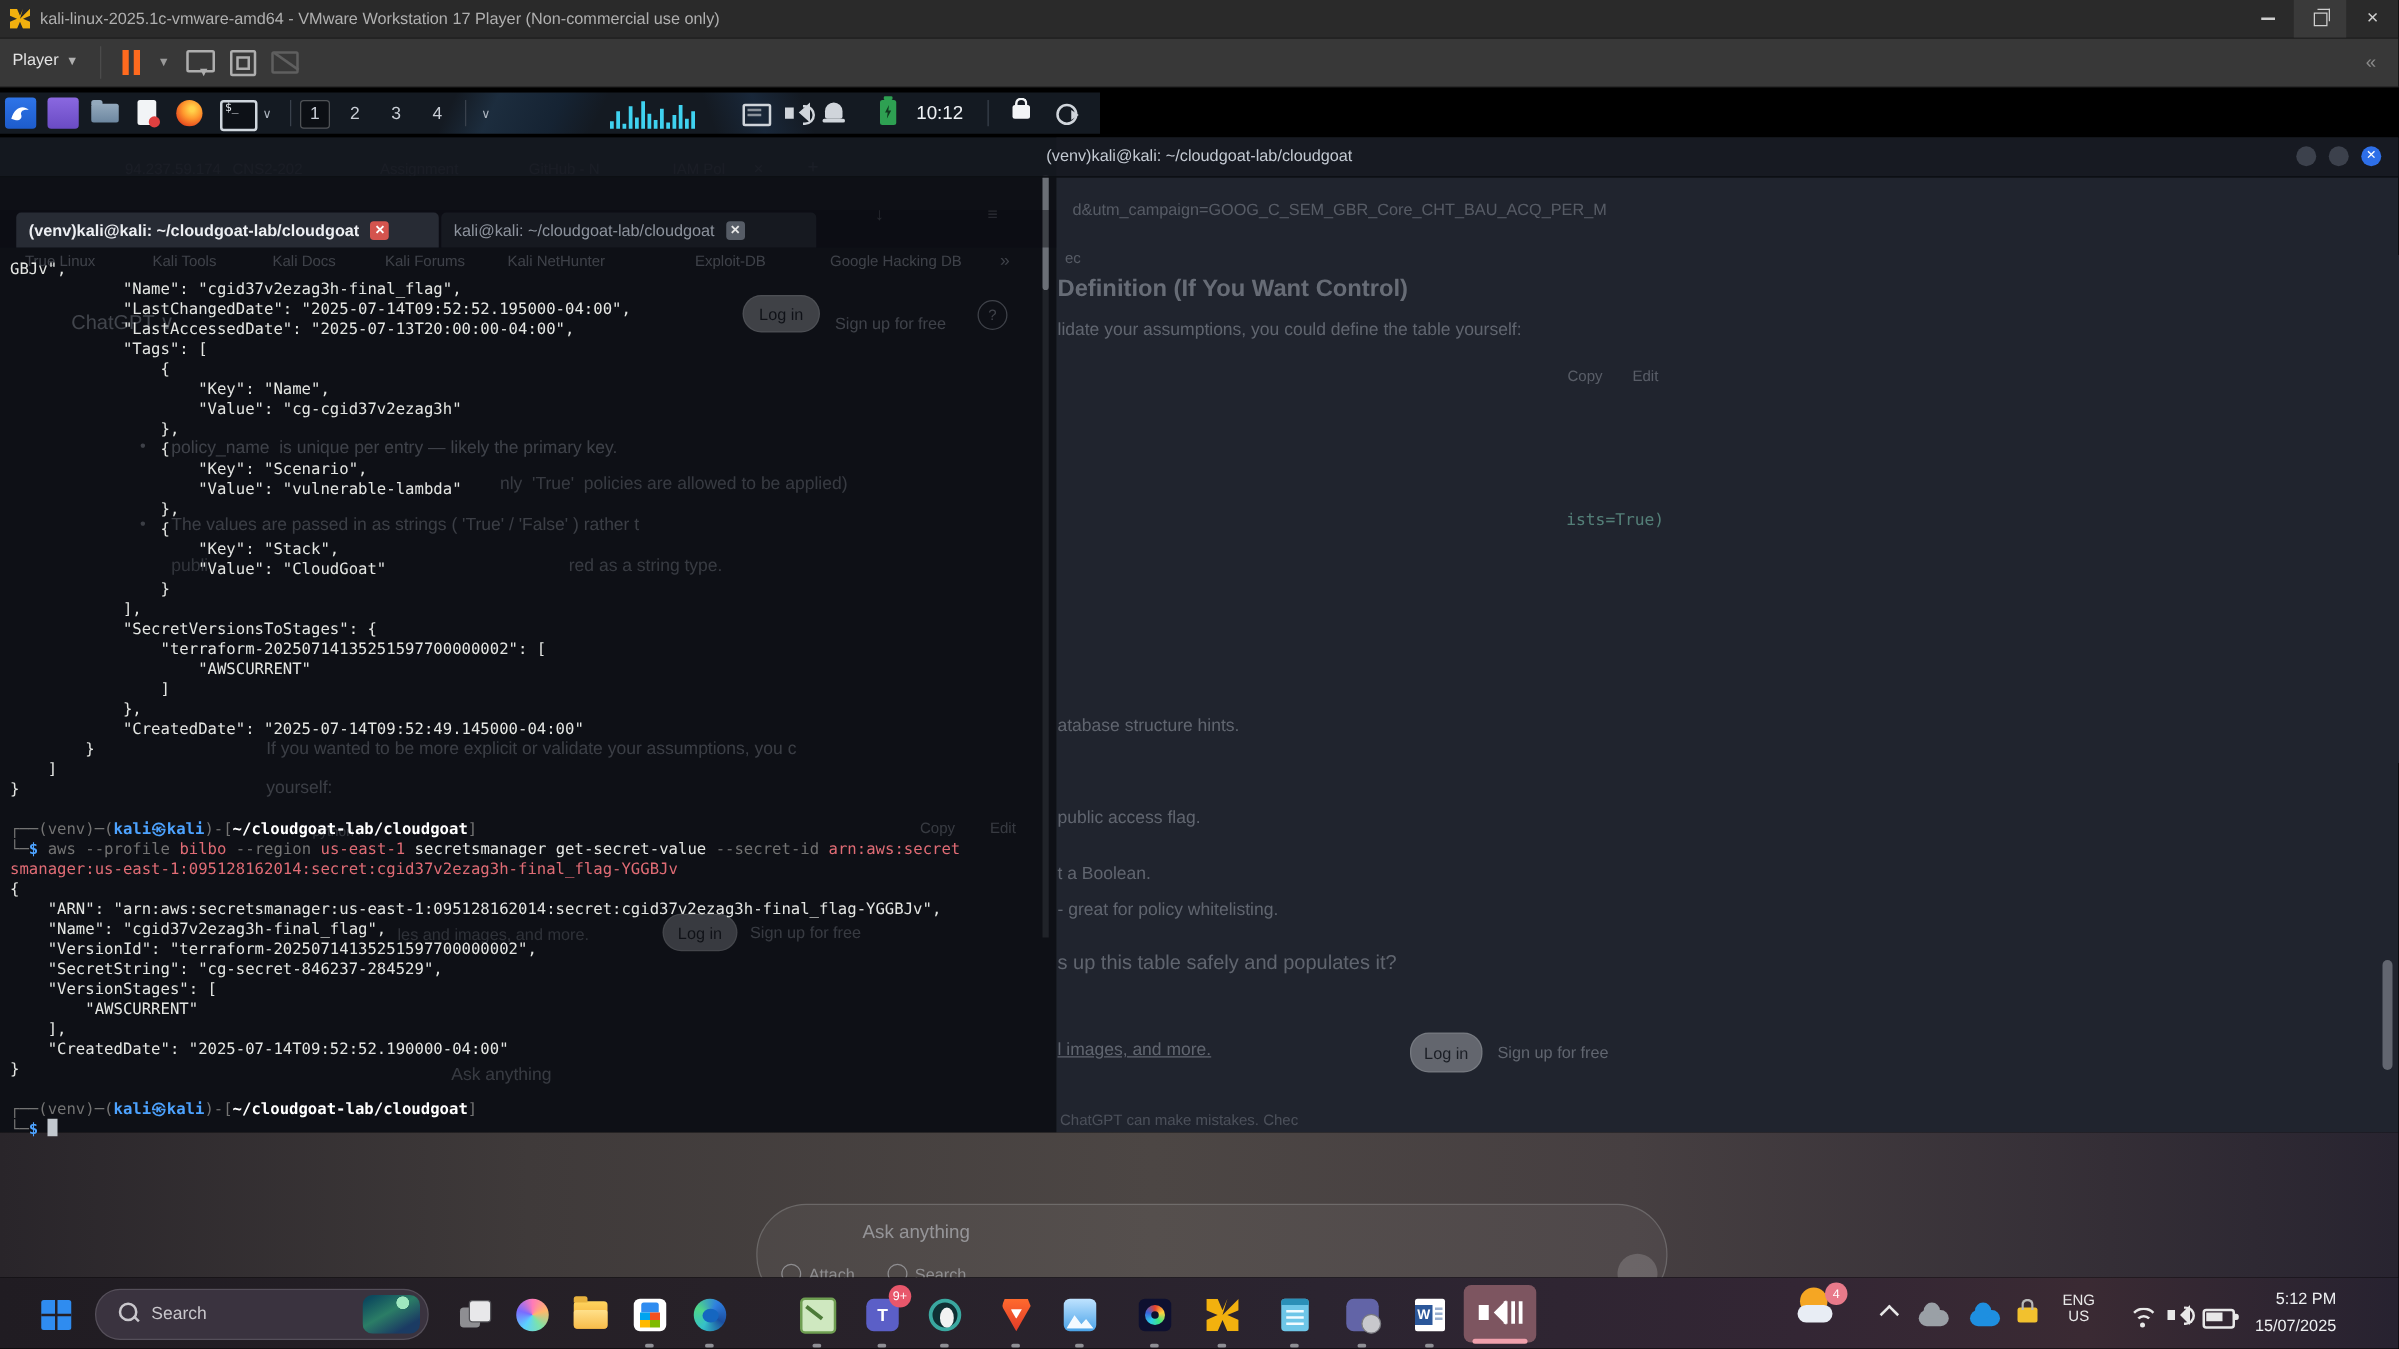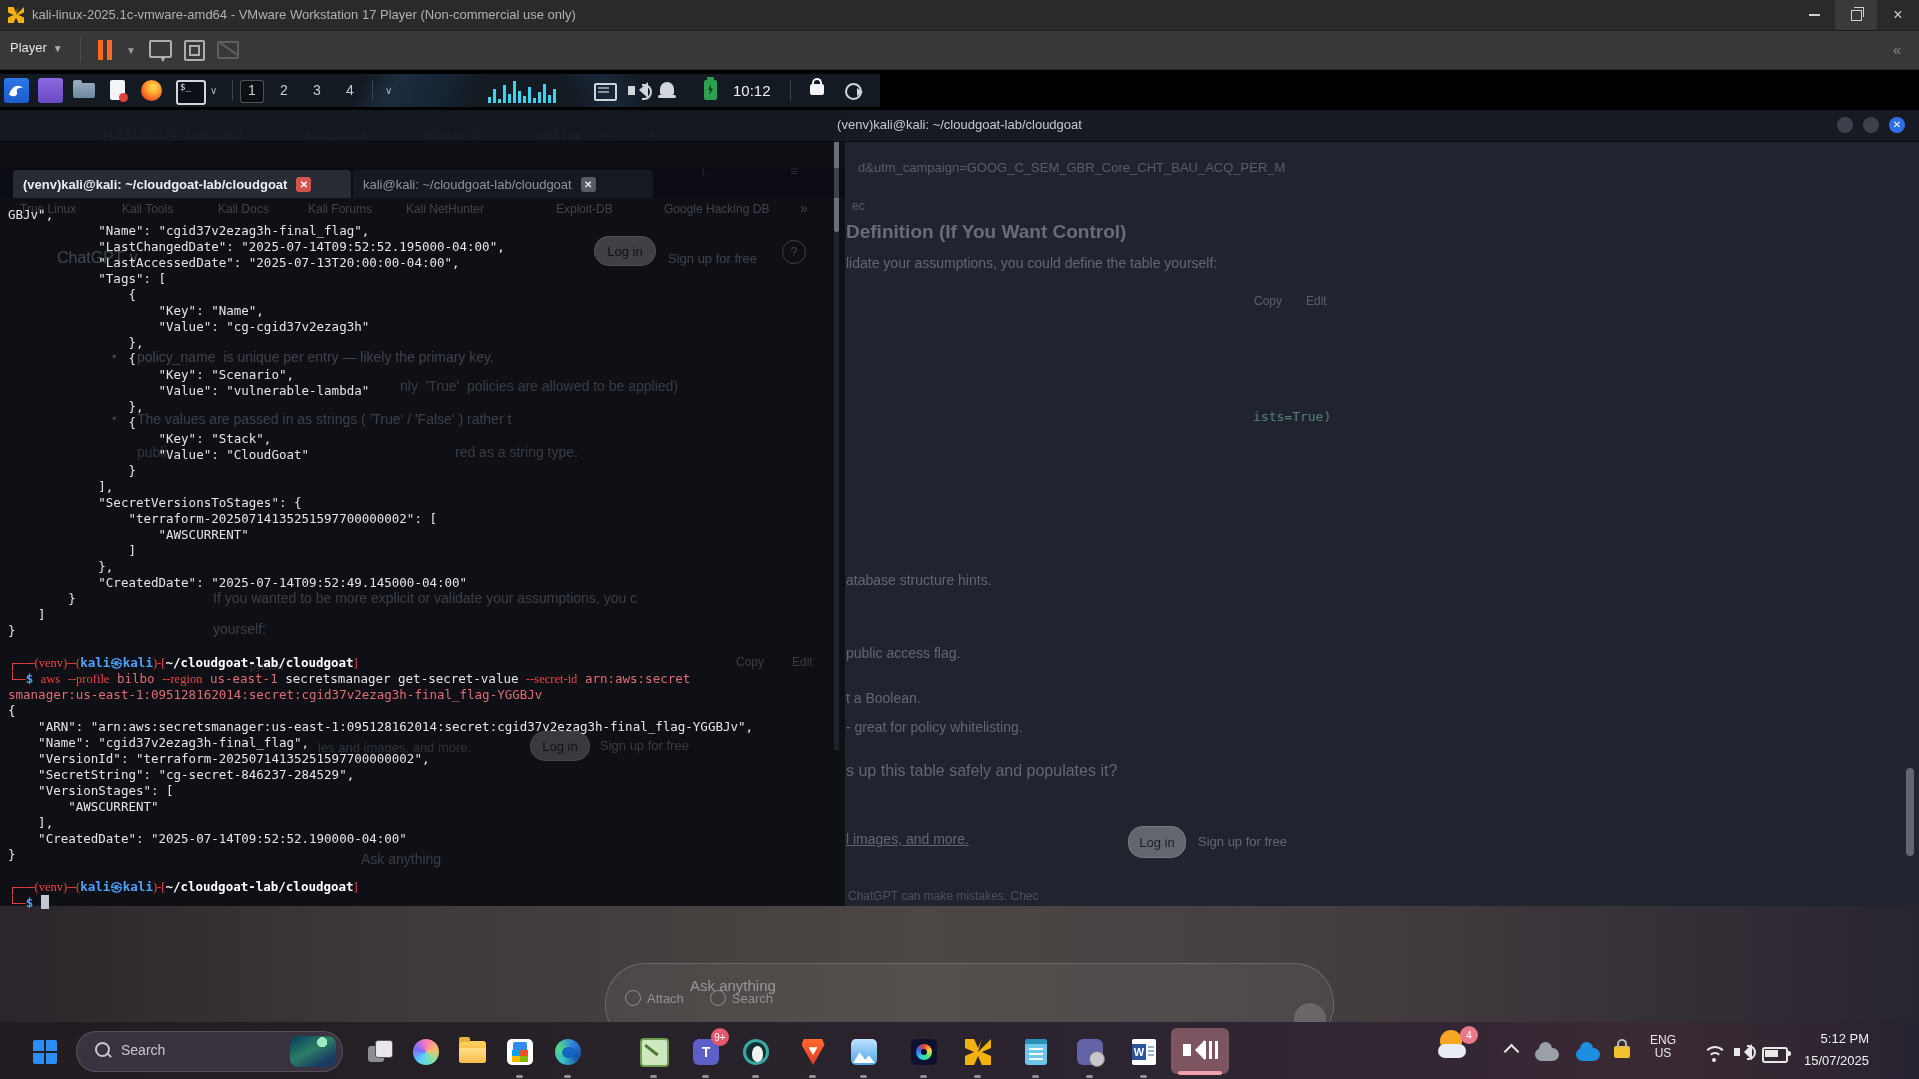--- a/index.html
+++ b/index.html
@@ -79,42 +79,42 @@
   .bgitem{position:absolute;color:#aeb4be;white-space:pre;}
   .bgpill{position:absolute;border:1px solid rgba(235,237,240,.8);background:rgba(230,232,236,.75);border-radius:15px;
      color:#14161a;font-size:13px;display:flex;align-items:center;justify-content:center;}
   .bgcircle{position:absolute;border:1px solid #aeb4be;border-radius:50%;color:#aeb4be;display:flex;align-items:center;justify-content:center;font-size:12px;}
   .lscroll-track{position:absolute;left:834px;top:30px;width:5px;height:610px;background:rgba(200,205,212,.10);}
   .lscroll-thumb{position:absolute;left:834px;top:30px;width:5px;height:92px;background:rgba(200,205,212,.45);border-radius:3px;}
   
   #composer{position:absolute;left:605px;top:893px;width:727px;height:80px;border-radius:40px;
      border:1px solid rgba(210,212,216,.22);background:rgba(255,255,255,.05);}
   #ask-text{position:absolute;left:690px;top:907px;font-size:15px;color:#c3c6cc;opacity:.6;}
-  .chiprow{position:absolute;left:625px;top:920px;display:flex;gap:26px;opacity:.55;}
+  .chiprow{position:absolute;left:625px;top:941px;display:flex;gap:26px;opacity:.55;}
   .chip{display:flex;align-items:center;gap:6px;color:#c3c6cc;font-size:13px;}
   .chip .ring{width:14px;height:14px;border:1.5px solid #c3c6cc;border-radius:50%;}
   #send-circle{position:absolute;left:1294px;top:933px;width:32px;height:32px;border-radius:50%;background:rgba(255,255,255,.16);}
   
   #term{position:absolute;left:0;top:40px;width:1919px;height:796px;}
   #t-titlebar{position:absolute;left:0;top:0;width:1919px;height:31px;background:rgba(22,25,33,.88);border-bottom:1px solid #0a0c10;}
   #t-title{position:absolute;left:0;top:7px;width:1919px;text-align:center;font-size:13px;color:#c3c9d2;}
   .t-circ{position:absolute;top:7px;width:16px;height:16px;border-radius:50%;background:#3c414c;}
   #t-close{background:#2e6fe8;color:#fff;font-size:10px;text-align:center;line-height:16px;}
   #t-menubar{position:absolute;left:0;top:31px;width:845px;height:27px;background:rgba(13,16,22,.55);}
   .t-menu-item{display:inline-block;margin-left:16px;margin-top:5px;color:#d2d6dd;font-size:13px;}
   #t-tabbar{position:absolute;left:0;top:58px;width:845px;height:30px;background:rgba(10,12,18,.45);}
   .t-tab{position:absolute;top:2px;height:28px;display:flex;align-items:center;padding:0 10px;gap:9px;font-size:13px;}
   #tab1{left:13px;width:318px;background:#272b34;color:#eceef2;font-weight:bold;border-radius:4px 4px 0 0;}
   #tab2{left:353px;width:280px;background:#161920;color:#8d939d;border-radius:4px 4px 0 0;}
   .tabx{width:15px;height:15px;border-radius:3px;color:#fff;font-size:10px;font-weight:bold;display:flex;align-items:center;justify-content:center;flex:none;}
   .tabx.red{background:#d4544e;}
   .tabx.gray{background:#565c66;color:#e8e8e8;}
   #t-content{position:absolute;left:8px;top:97px;width:1890px;}
   .tline{white-space:pre;font-family:"DejaVu Sans Mono",monospace;font-size:12.5px;line-height:16px;height:16px;}
-  .c-w{color:#e4e6e3;} .c-t{color:#ef4444;font-family:Liberation Serif, serif;} .c-bb{color:#4da3ff;font-weight:bold;}
+  .c-w{color:#e4e6e3;} .c-t{color:#737373;} .c-bb{color:#4da3ff;font-weight:bold;}
   .c-bw{color:#ffffff;font-weight:bold;} .c-r{color:#e06c75;}
   .c-cur{display:inline-block;width:8px;height:14px;background:#c2c8cf;vertical-align:-2px;}
   #t-scroll{position:absolute;right:5px;top:658px;width:8px;height:88px;background:#858b94;opacity:.65;border-radius:4px;}
   
   #taskbar{position:absolute;left:0;top:1022px;width:1919px;height:57px;
      background:linear-gradient(90deg,#201c22 0%,#272128 30%,#2b2430 55%,#332634 75%,#3a2a33 87%,#272230 100%);}
   .app{position:absolute;top:10px;width:38px;height:40px;display:flex;align-items:center;justify-content:center;}
   .appdot{position:absolute;top:53px;width:7px;height:3px;border-radius:2px;background:#8f8f95;}
   .badge{position:absolute;border-radius:50%;background:#e8576b;color:#fff;font-size:10px;display:flex;align-items:center;justify-content:center;}
   .ic{position:relative;}

